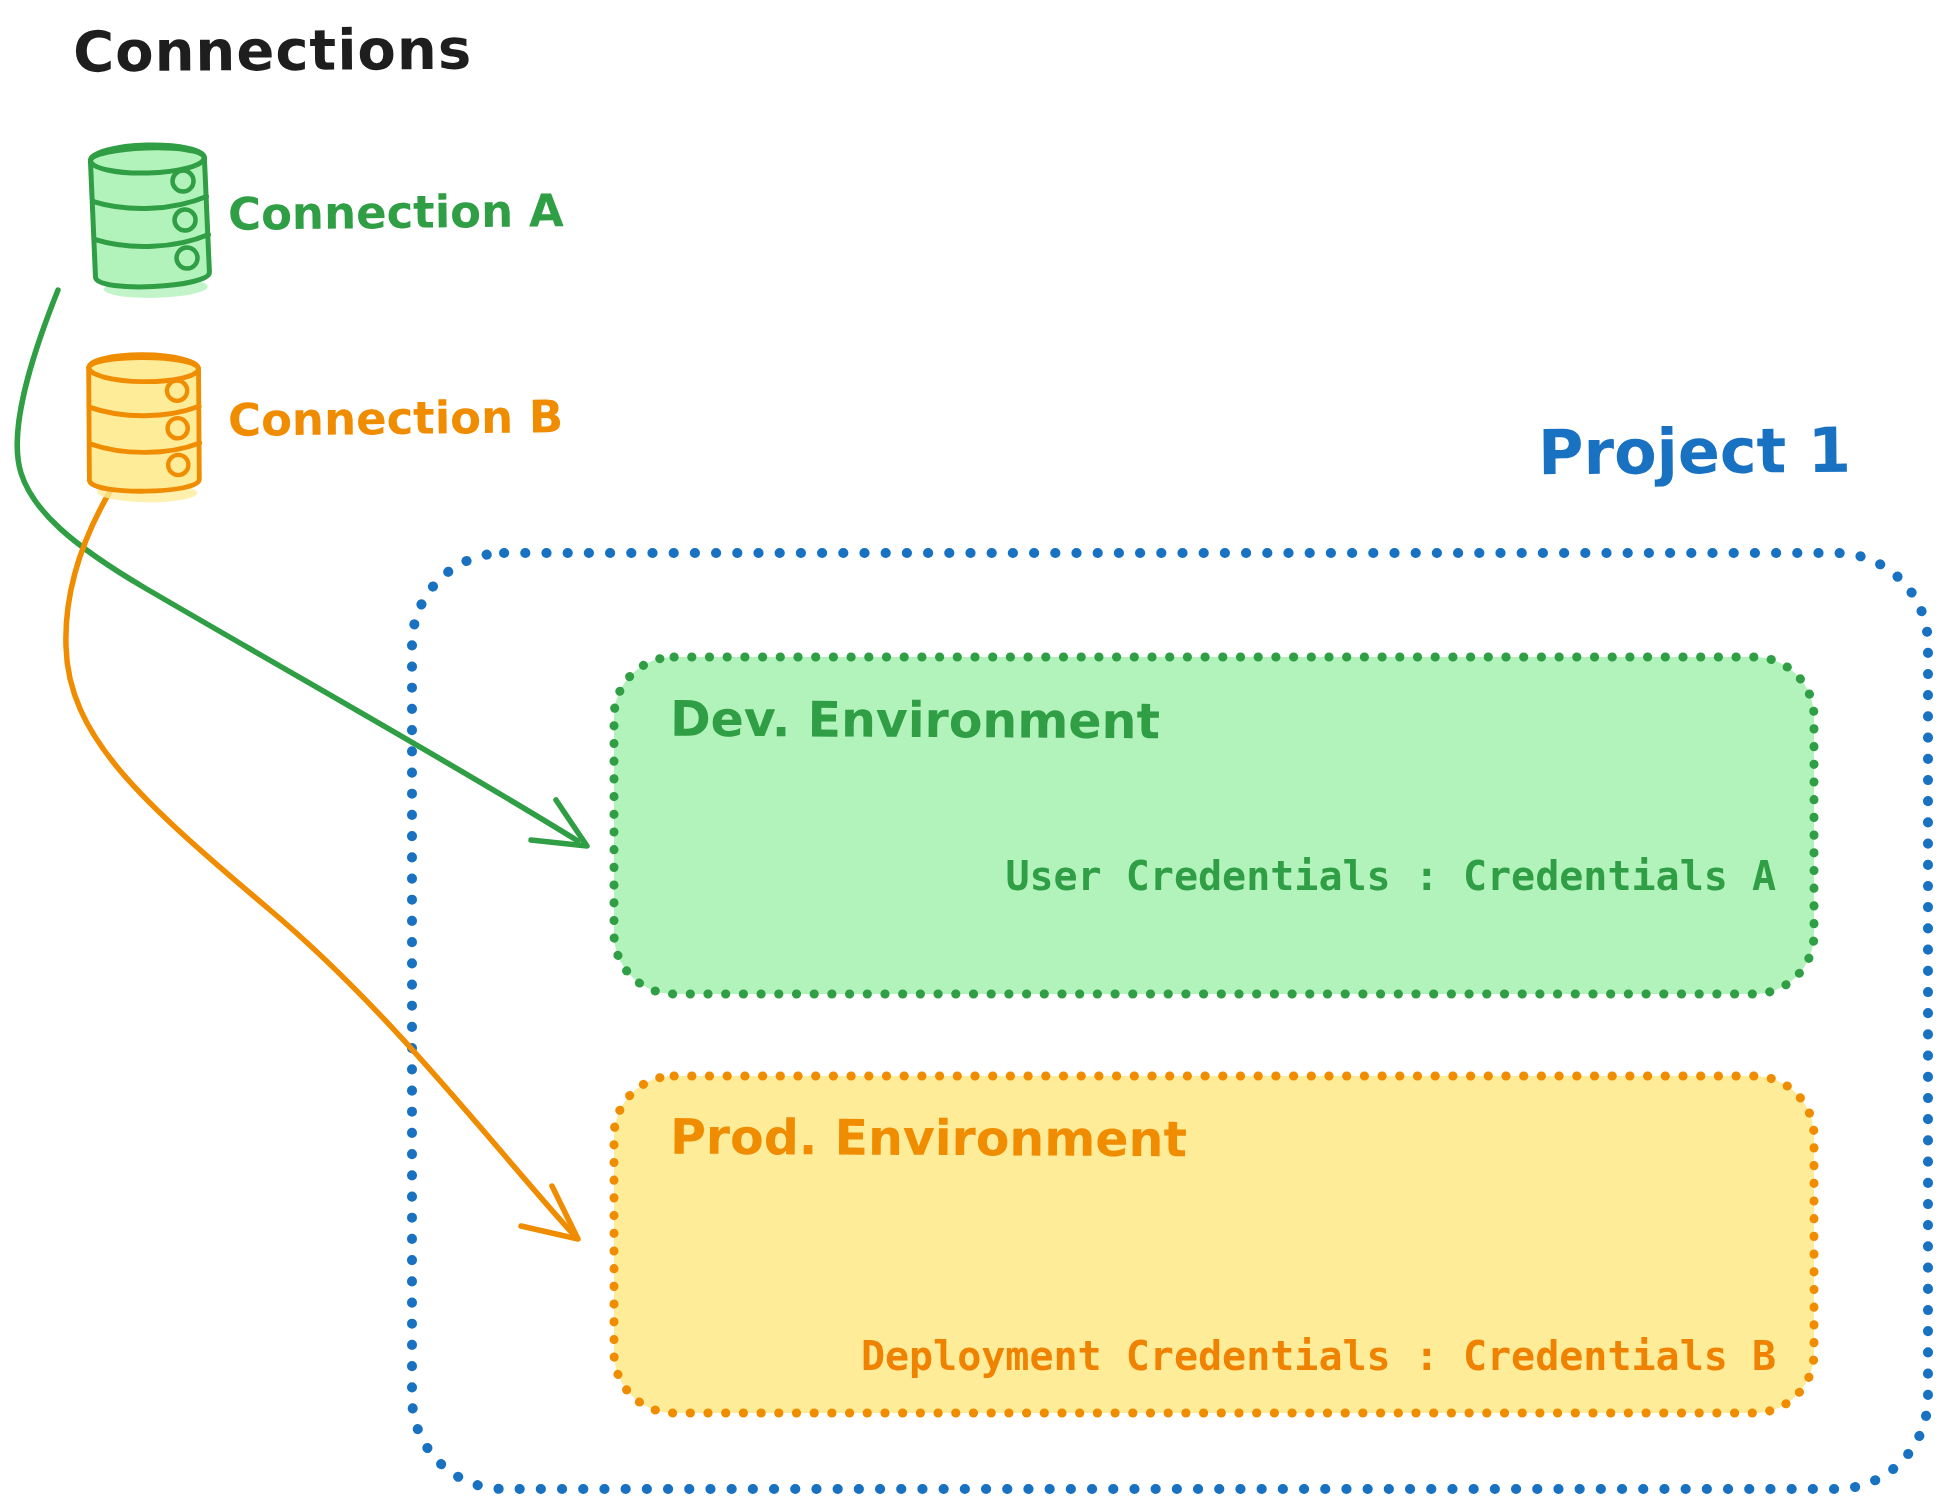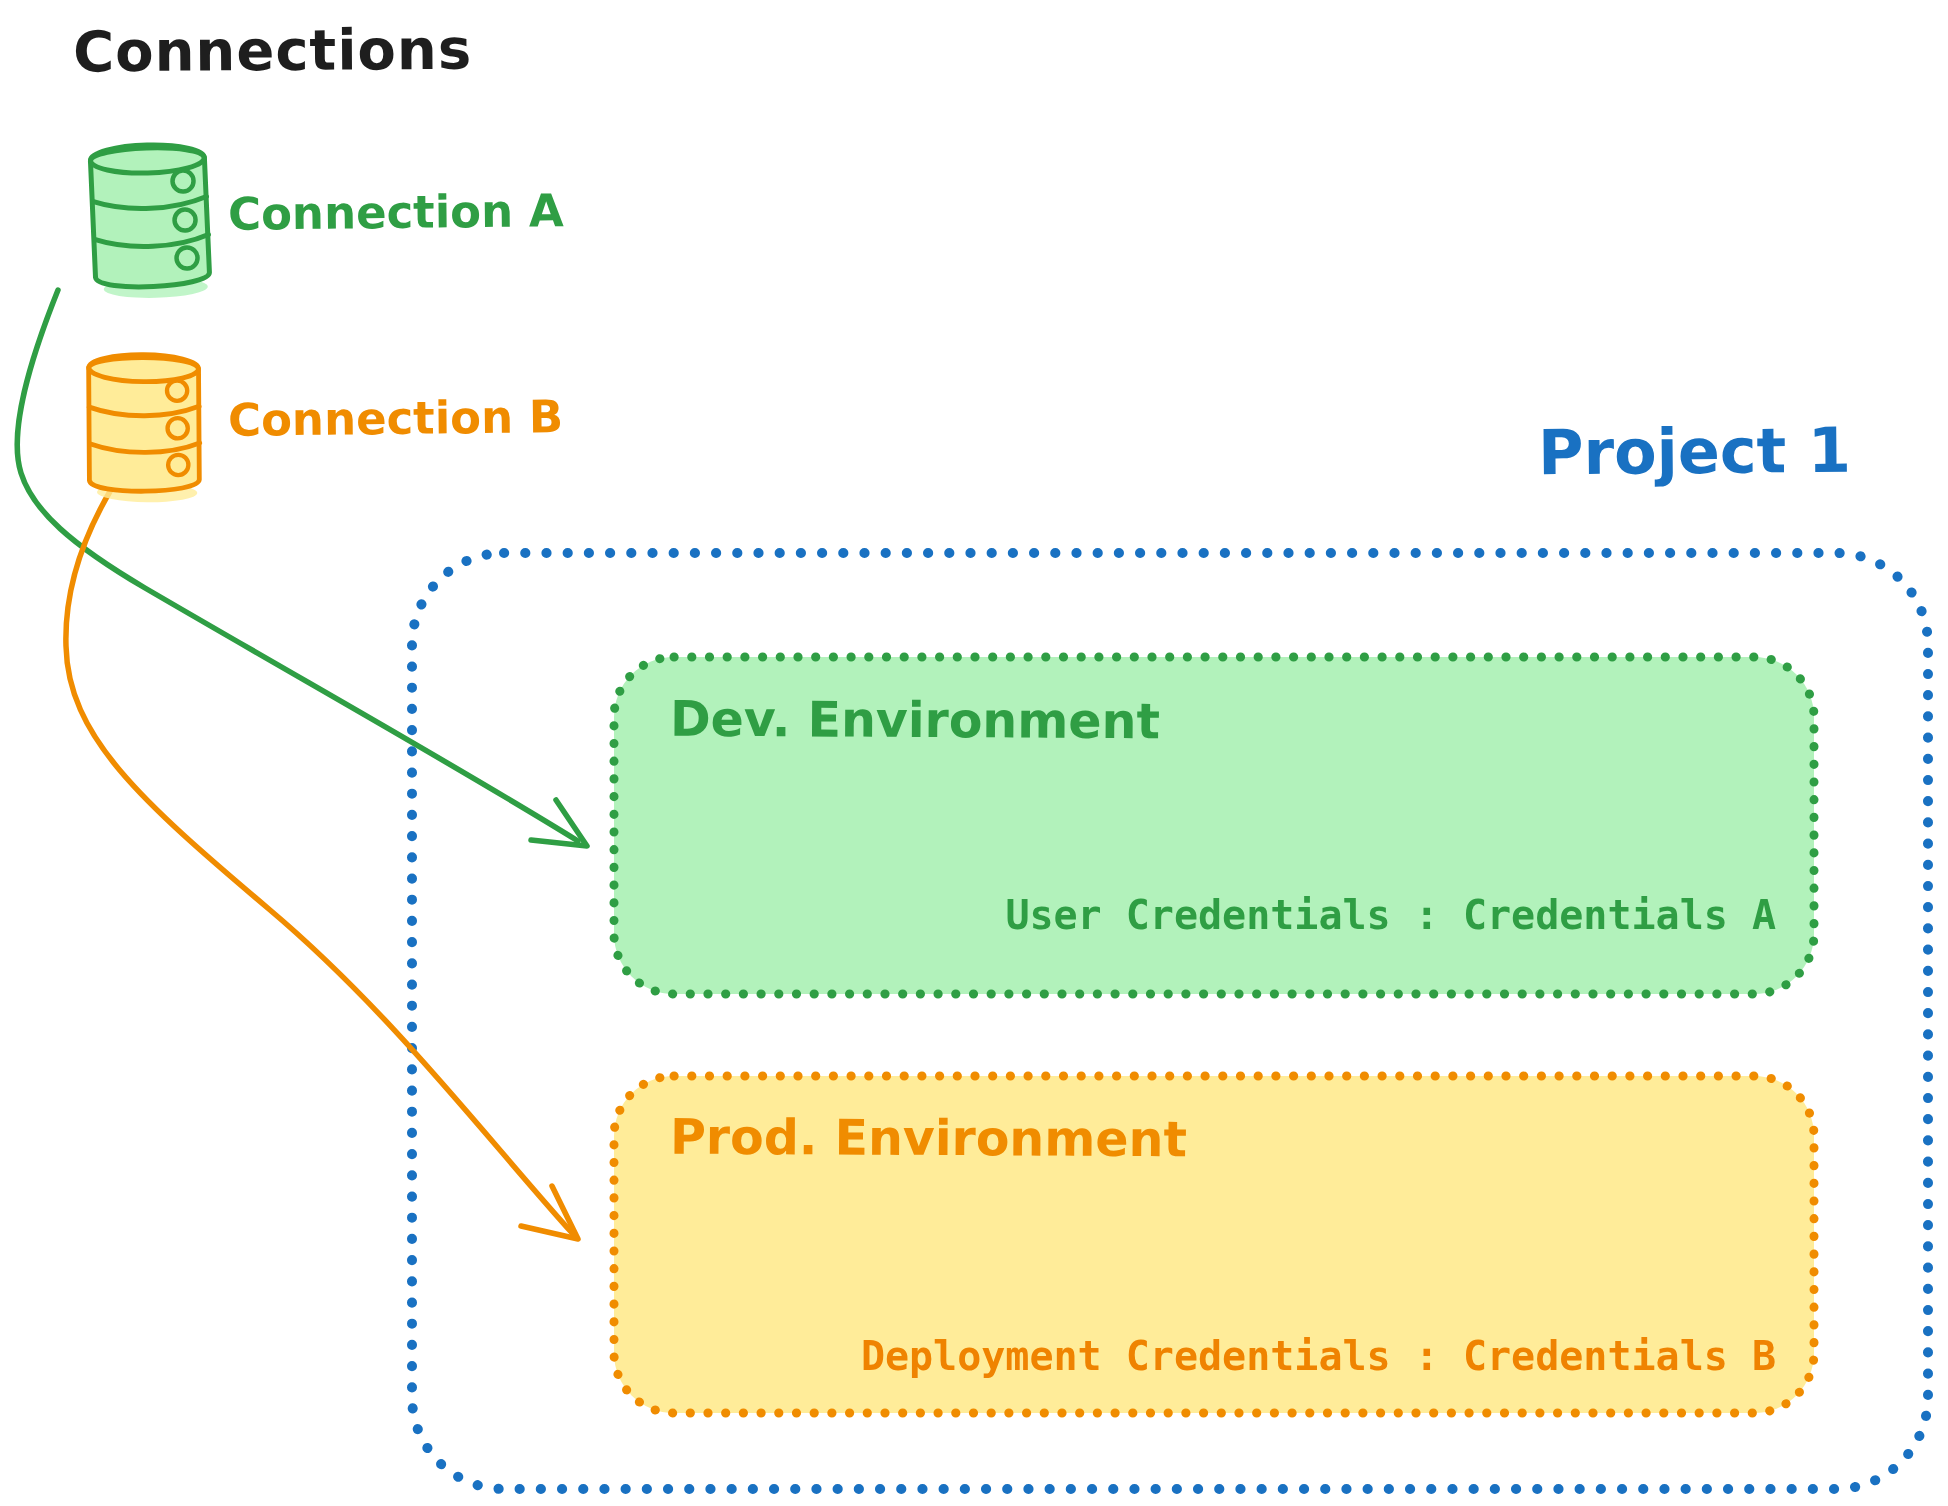--- a/index.html
+++ b/index.html
@@ -77,21 +77,21 @@
     color: #f08c00;
     transform: rotate(0.3deg);
   }
   .creds {
     width: 1162px;
     left: 614px;
     text-align: right;
     font-size: 40px;
   }
   .dev-creds {
-    top: 893px;
+    top: 854px;
     color: #2f9e44;
   }
   .prod-creds {
     top: 1334px;
     color: #ef8301;
   }
   .db-icon {
     position: absolute;
   }
   .db-a {

